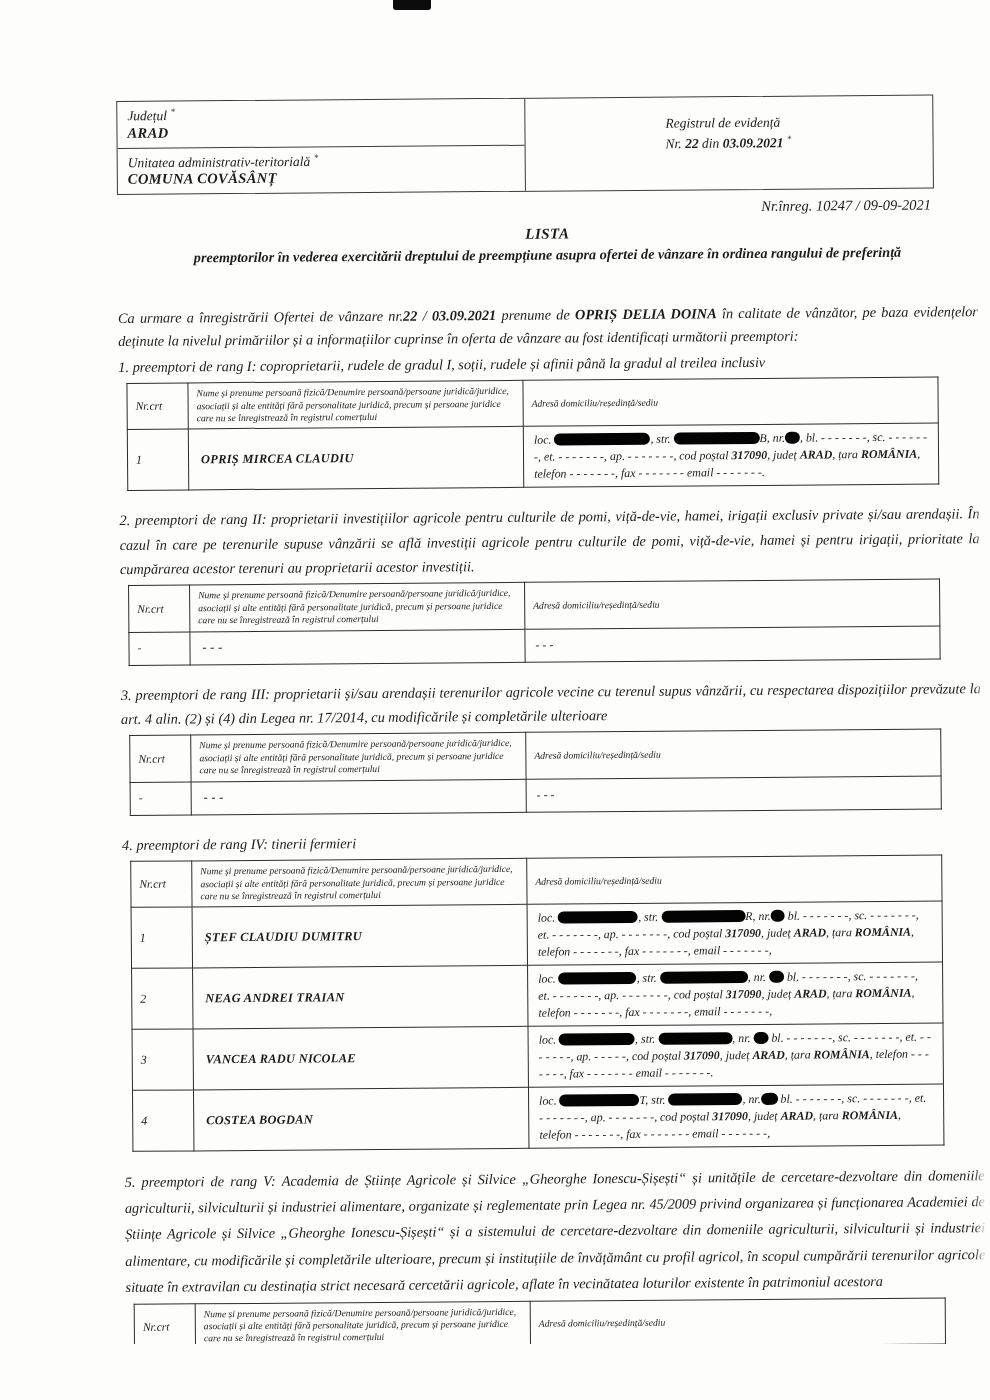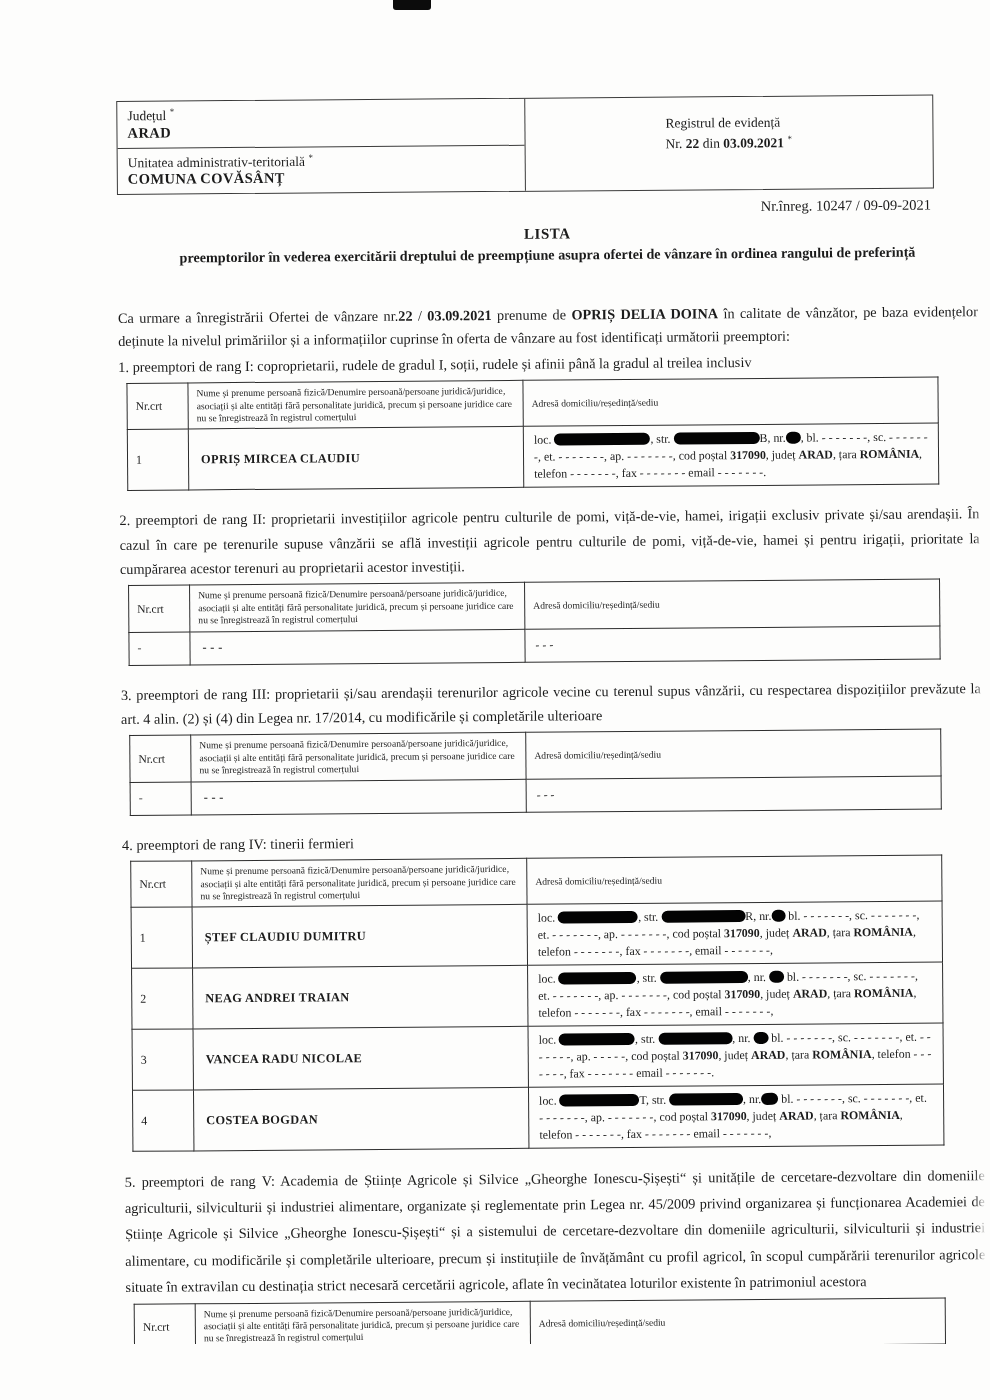--- a/index.html
+++ b/index.html
@@ -1,21 +1,21 @@
 <!DOCTYPE html>
 <html><head>
 <meta charset="utf-8">
 <style>
   html,body{margin:0;padding:0;}
   body{
     width:990px;height:1400px;overflow:hidden;background:#fdfdfc;
     font-family:"Liberation Serif","DejaVu Serif",serif;color:#1b1b1b;
     position:relative;
   }
-  .page{position:relative;width:990px;height:1344px;overflow:hidden;}
+  .page{position:relative;width:990px;height:1344px;overflow:hidden;font-style:italic;}
   .content{padding:98px 10px 0 120px;transform:rotate(-0.45deg);transform-origin:50% 40%;}
 
   
   .hdr-box{width:815px;border:1.6px solid #3a3a3a;display:grid;grid-template-columns:408px 1fr;font-size:13.5px;}
   .hdr-left{border-right:1.6px solid #3a3a3a;}
   .hdr-cell{padding:5px 10px 6px 10px;}
   .hdr-cell + .hdr-cell{border-top:1.6px solid #3a3a3a;}
   .hdr-cell .val{font-weight:bold;font-size:14.5px;letter-spacing:.4px;}
   .hdr-right{padding:16px 10px 6px 140px;font-size:13.5px;line-height:1.5;}
   sup{font-size:9px;}

